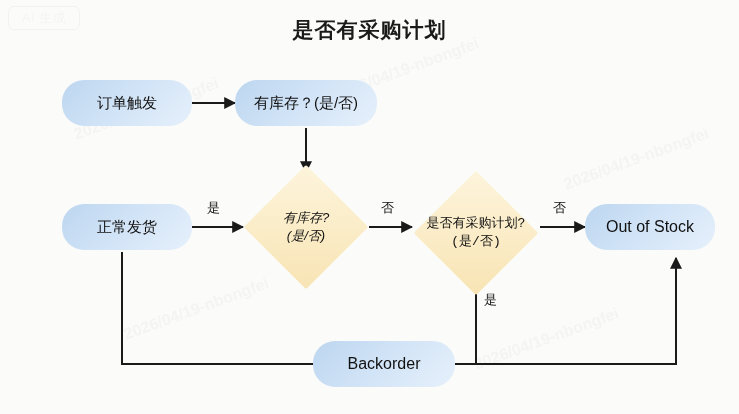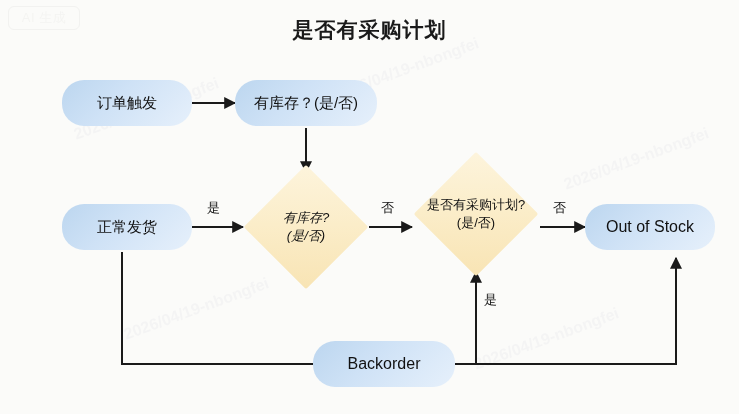--- a/index.html
+++ b/index.html
@@ -178,21 +178,21 @@
   </div>
 
   <div class="diamond-wrap" style="left:262px; top:183px; width:88px; height:88px;font-style:italic;">
     <div class="diamond-shape"></div>
     <div class="diamond-label">
       <span>有库存?</span>
       <span>(是/否)</span>
     </div>
   </div>
 
-  <div class="diamond-wrap" style="left:432px; top:170px; width:88px; height:88px;">
+  <div class="diamond-wrap" style="left:432px; top:189px; width:88px; height:88px;font-family:Liberation Mono, monospace;">
     <div class="diamond-shape"></div>
     <div class="diamond-label">
       <span>是否有采购计划?</span>
       <span>(是/否)</span>
     </div>
   </div>
 
   <div class="node pill latin" style="left:313px; top:341px; width:142px; height:46px;">
     <span>Backorder</span>
   </div>

